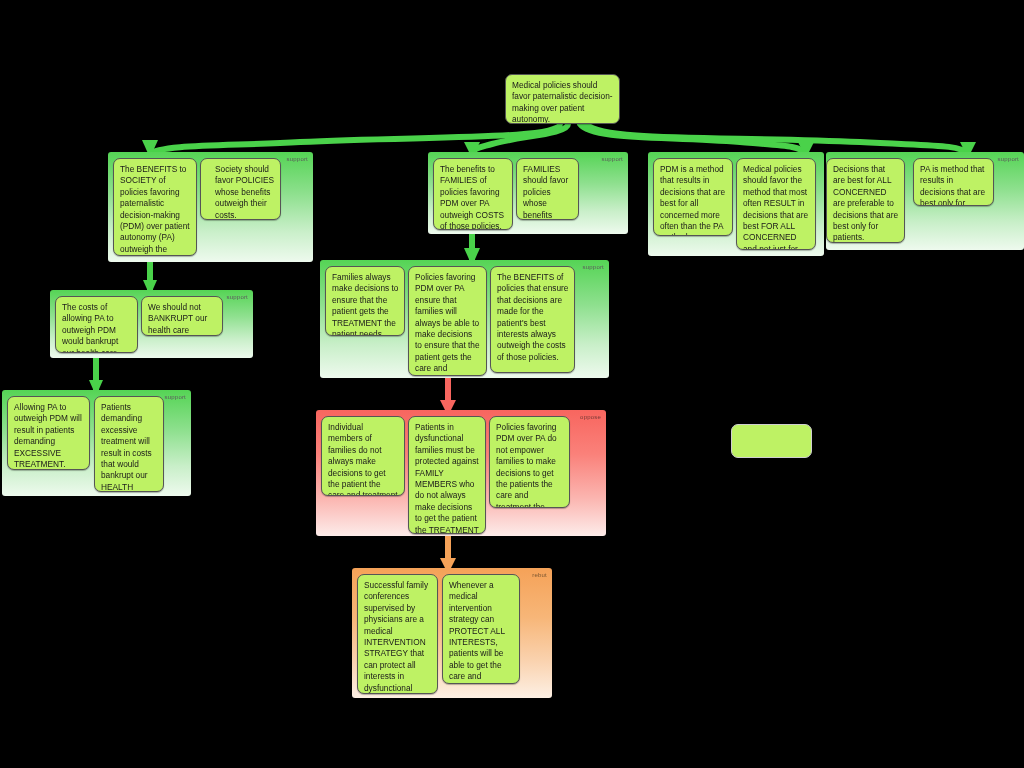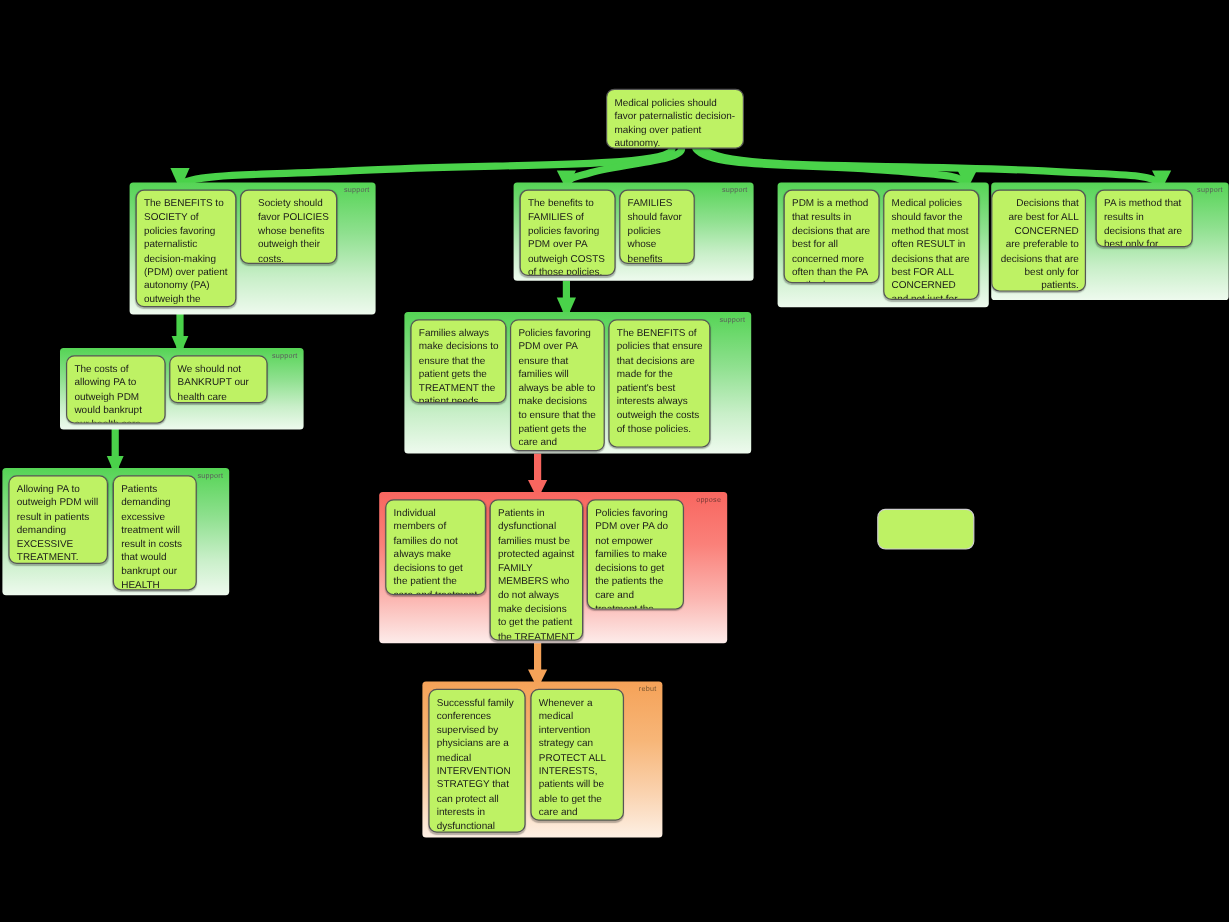--- a/index.html
+++ b/index.html
@@ -114,21 +114,21 @@
   <div class="cluster support" style="left:428px;top:152px;width:200px;height:82px;">
     <span class="badge">support</span>
     <div class="card" style="left:5px;top:6px;width:80px;height:72px;">
       <span>The benefits to FAMILIES of policies favoring PDM over PA outweigh COSTS of those policies.</span>
     </div>
     <div class="card" style="left:88px;top:6px;width:63px;height:62px;">
       <span>FAMILIES should favor policies whose benefits outweigh their costs.</span>
     </div>
   </div>
 
-  <div class="cluster support" style="left:337px;top:260px;width:289px;height:118px;">
+  <div class="cluster support" style="left:320px;top:260px;width:289px;height:118px;">
     <span class="badge">support</span>
     <div class="card" style="left:5px;top:6px;width:80px;height:70px;">
       <span>Families always make decisions to ensure that the patient gets the TREATMENT the patient needs.</span>
     </div>
     <div class="card" style="left:88px;top:6px;width:79px;height:110px;">
       <span>Policies favoring PDM over PA ensure that families will always be able to make decisions to ensure that the patient gets the care and treatment the PATIENT needs.</span>
     </div>
     <div class="card" style="left:170px;top:6px;width:85px;height:107px;">
       <span>The BENEFITS of policies that ensure that decisions are made for the patient's best interests always outweigh the costs of those policies.</span>
     </div>
@@ -161,21 +161,21 @@
     <div class="card" style="left:5px;top:6px;width:80px;height:78px;">
       <span>PDM is a method that results in decisions that are best for all concerned more often than the PA method.</span>
     </div>
     <div class="card" style="left:88px;top:6px;width:80px;height:92px;">
       <span>Medical policies should favor the method that most often RESULT in decisions that are best FOR ALL CONCERNED and not just for PATIENTS.</span>
     </div>
   </div>
 
   <div class="cluster support" style="left:826px;top:152px;width:198px;height:98px;">
     <span class="badge">support</span>
-    <div class="card" style="left:0;top:6px;width:79px;height:85px;text-align:right;">
+    <div class="card" style="left:0;top:6px;width:79px;height:85px;">
       <span>Decisions that are best for ALL CONCERNED are preferable to decisions that are best only for patients.</span>
     </div>
     <div class="card" style="left:87px;top:6px;width:81px;height:48px;">
       <span>PA is method that results in decisions that are best only for patients.</span>
     </div>
   </div>
 
   <div class="card blank" style="left:731px;top:424px;width:81px;height:34px;">
     <span></span>
   </div>

